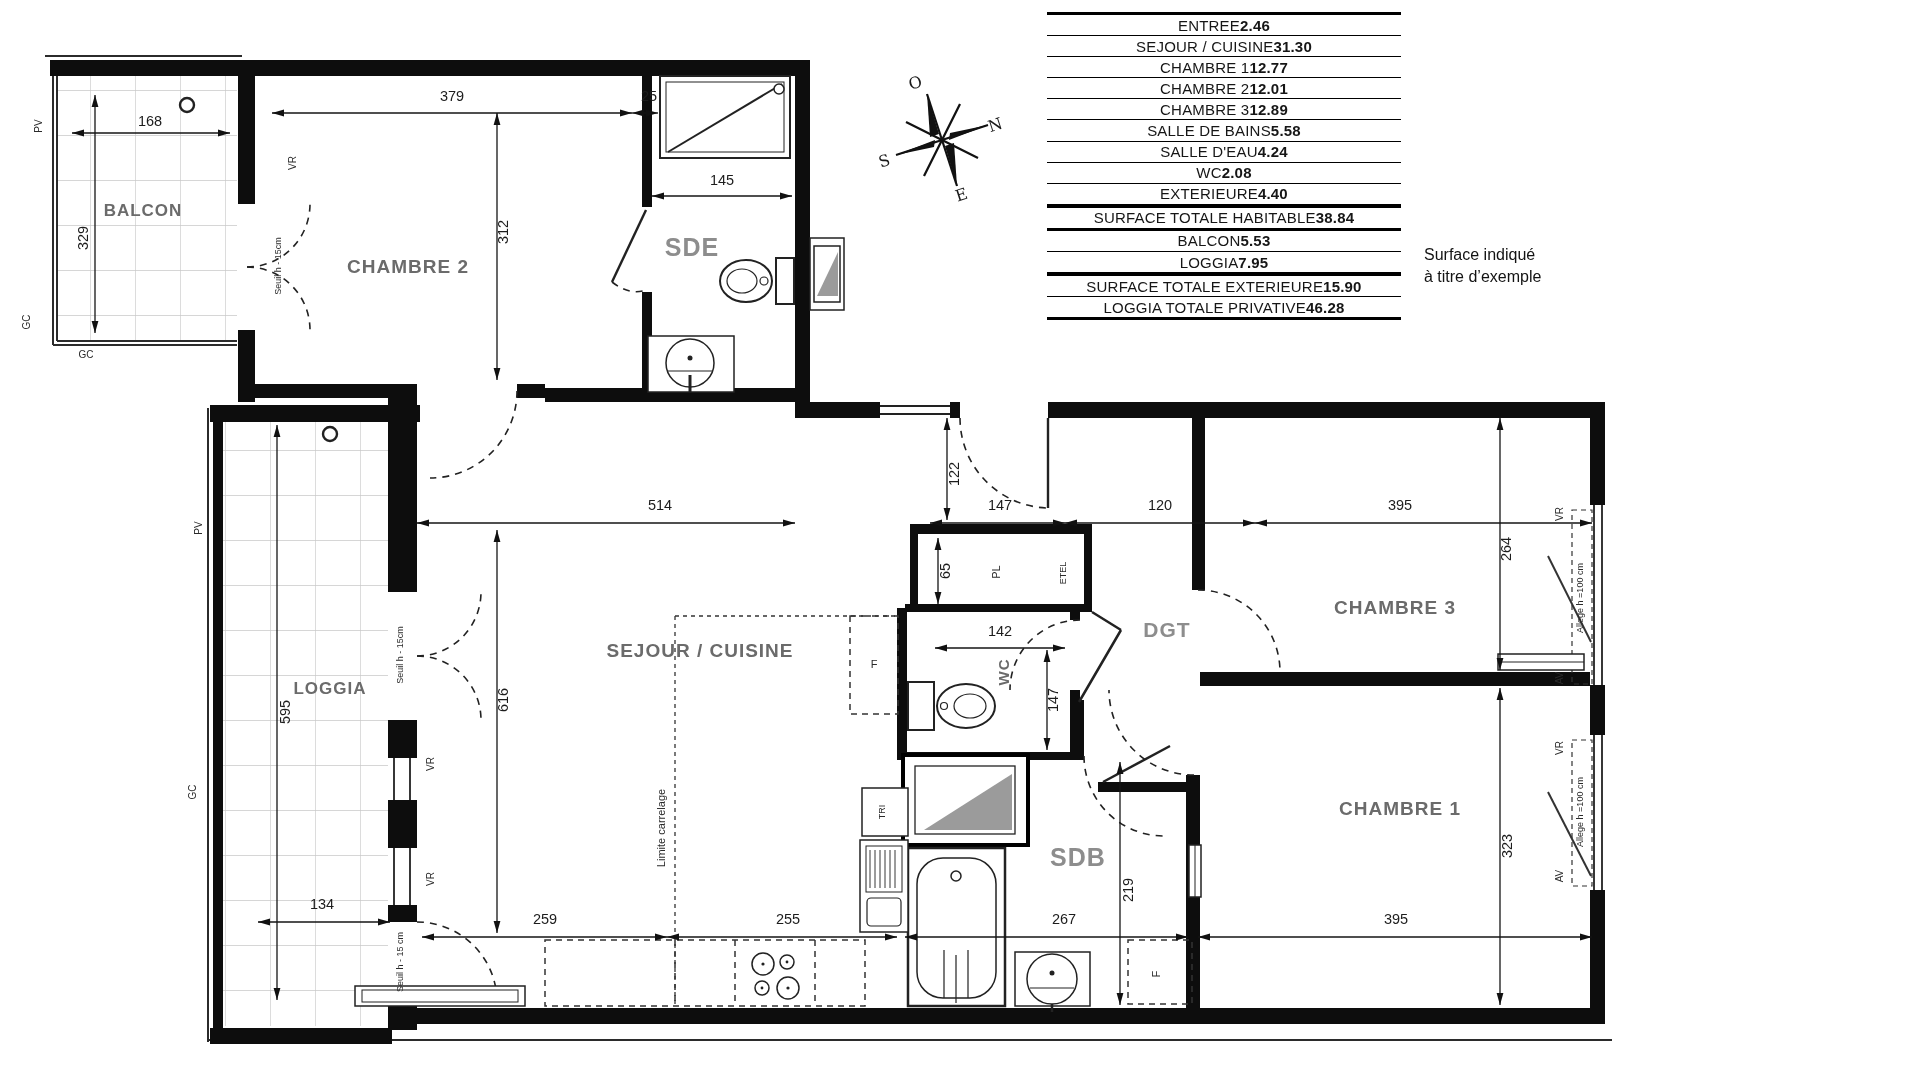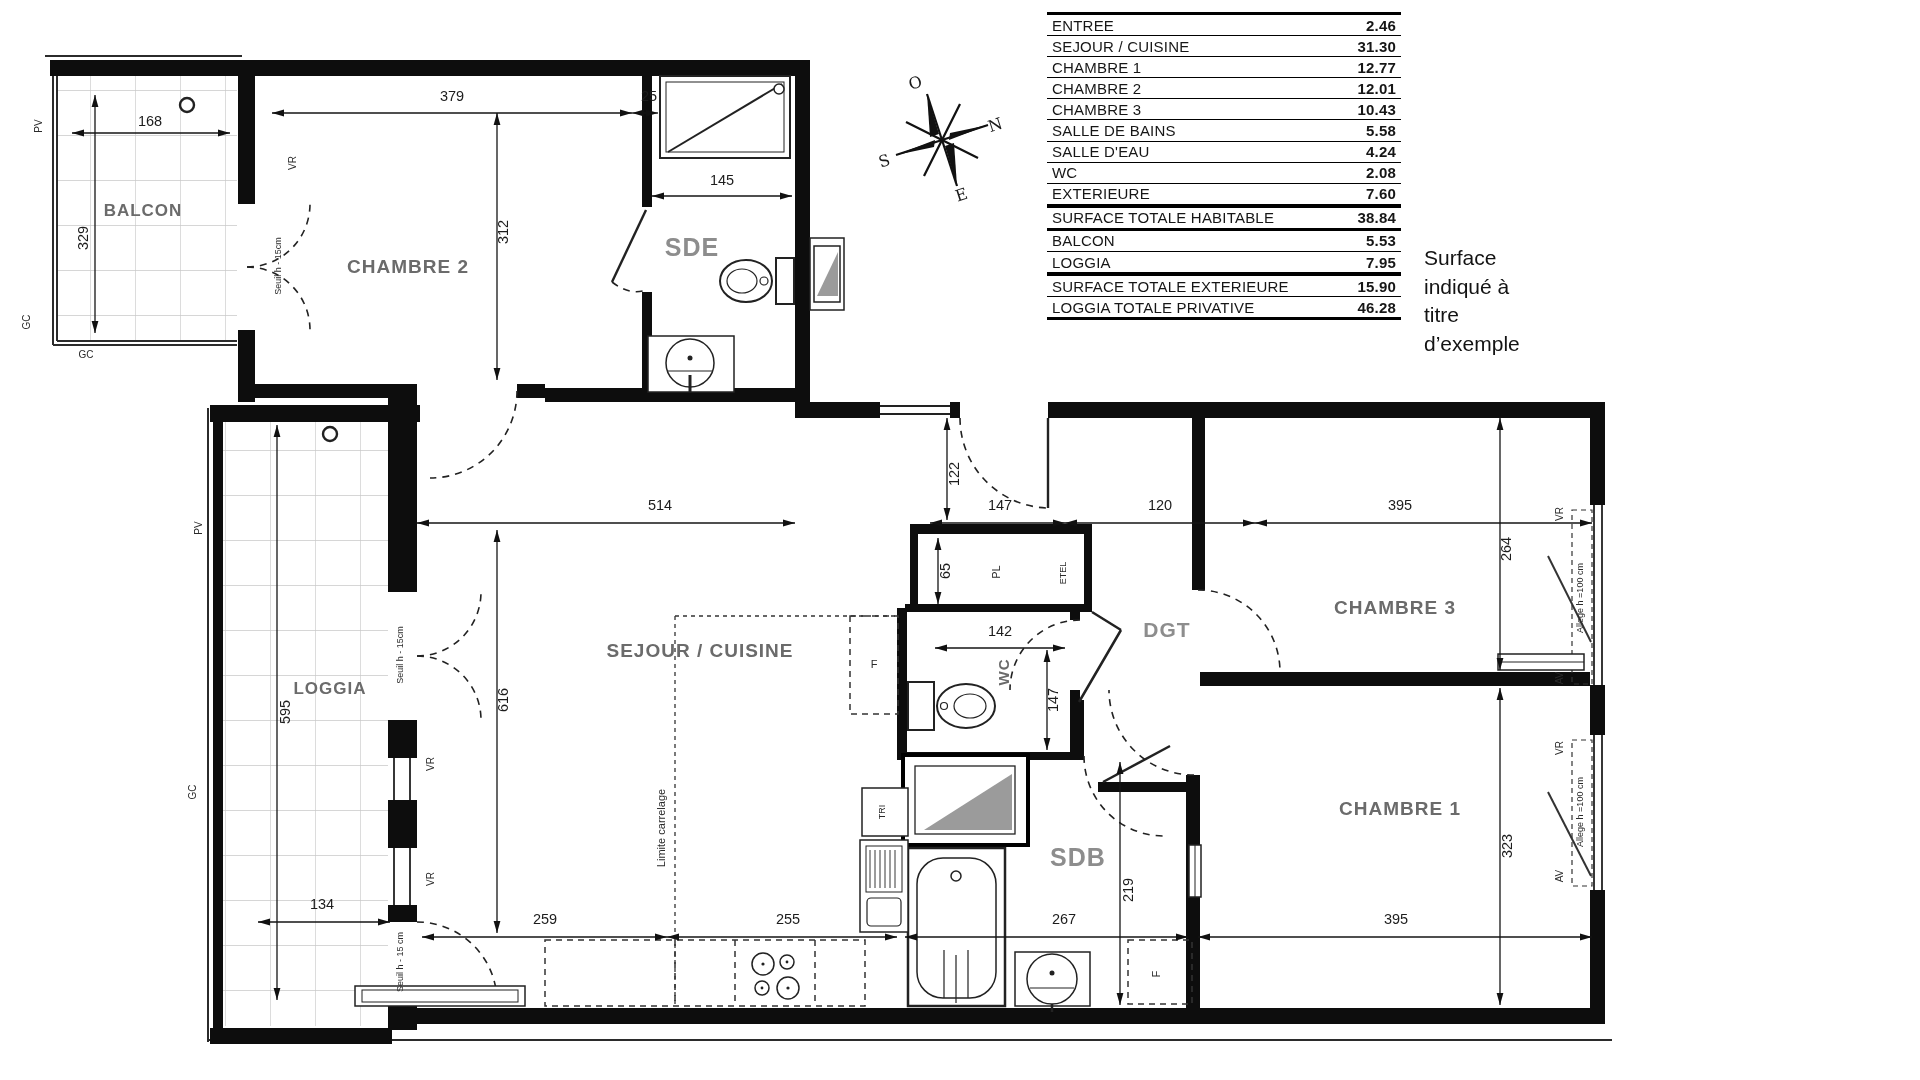--- a/index.html
+++ b/index.html
@@ -2,29 +2,29 @@
 <html><head>
 <meta charset="utf-8">
 <style>
   html,body{margin:0;padding:0;background:#ffffff;}
   .stage{position:relative;width:1920px;height:1080px;background:#fff;overflow:hidden;
          font-family:"Liberation Sans",sans-serif;}
   .stage svg{position:absolute;left:0;top:0;}
 
   
   .surface-table{position:absolute;left:1047px;top:12px;width:354px;border-top:3.5px solid #000;}
-  .trow{display:flex;justify-content:space-between;align-items:center;height:20.1px;
+  .trow{display:flex;justify-content:center;align-items:center;height:20.1px;
         border-bottom:1.6px solid #000;font-size:15px;color:#161616;letter-spacing:.2px;}
   .trow span:first-child{padding-left:5px;white-space:nowrap;}
   .trow span:last-child{padding-right:5px;font-weight:bold;}
   .t-thick-top{border-top:3.5px solid #000;}
   .t-thick-bottom{border-bottom:3.5px solid #000 !important;}
 
   
-  .note{position:absolute;left:1424px;top:244px;width:122px;font-size:21px;
+  .note{position:absolute;left:1424px;top:244px;width:122px;font-size:16px;
         line-height:1.36;color:#131313;}
 
   
   text{font-family:"Liber ation Sans",sans-serif;}
   .dim{font-family:"Liberation Sans",sans-serif;font-size:14.5px;fill:#1c1c1c;text-anchor:middle;}
   .room{font-family:"Liberation Sans",sans-serif;font-size:19px;font-weight:bold;fill:#6b6b6b;
         text-anchor:middle;letter-spacing:1px;}
   .room-big{font-family:"Liberation Sans",sans-serif;font-size:25px;font-weight:bold;fill:#8d8d8d;
         text-anchor:middle;letter-spacing:1px;}
   .ann{font-family:"Liberation Sans",sans-serif;font-size:10px;fill:#2a2a2a;text-anchor:middle;}
@@ -371,37 +371,37 @@
   <div class="trow">
     <span>CHAMBRE 1</span>
     <span>12.77</span>
   </div>
   <div class="trow">
     <span>CHAMBRE 2</span>
     <span>12.01</span>
   </div>
   <div class="trow">
     <span>CHAMBRE 3</span>
-    <span>10.43</span>
+    <span>12.89</span>
   </div>
   <div class="trow">
     <span>SALLE DE BAINS</span>
     <span>5.58</span>
   </div>
   <div class="trow">
     <span>SALLE D'EAU</span>
     <span>4.24</span>
   </div>
   <div class="trow">
     <span>WC</span>
     <span>2.08</span>
   </div>
   <div class="trow">
     <span>EXTERIEURE</span>
-    <span>7.60</span>
+    <span>4.40</span>
   </div>
   <div class="trow t-thick-top t-thick-bottom">
     <span>SURFACE TOTALE HABITABLE</span>
     <span>38.84</span>
   </div>
   <div class="trow">
     <span>BALCON</span>
     <span>5.53</span>
   </div>
   <div class="trow">

